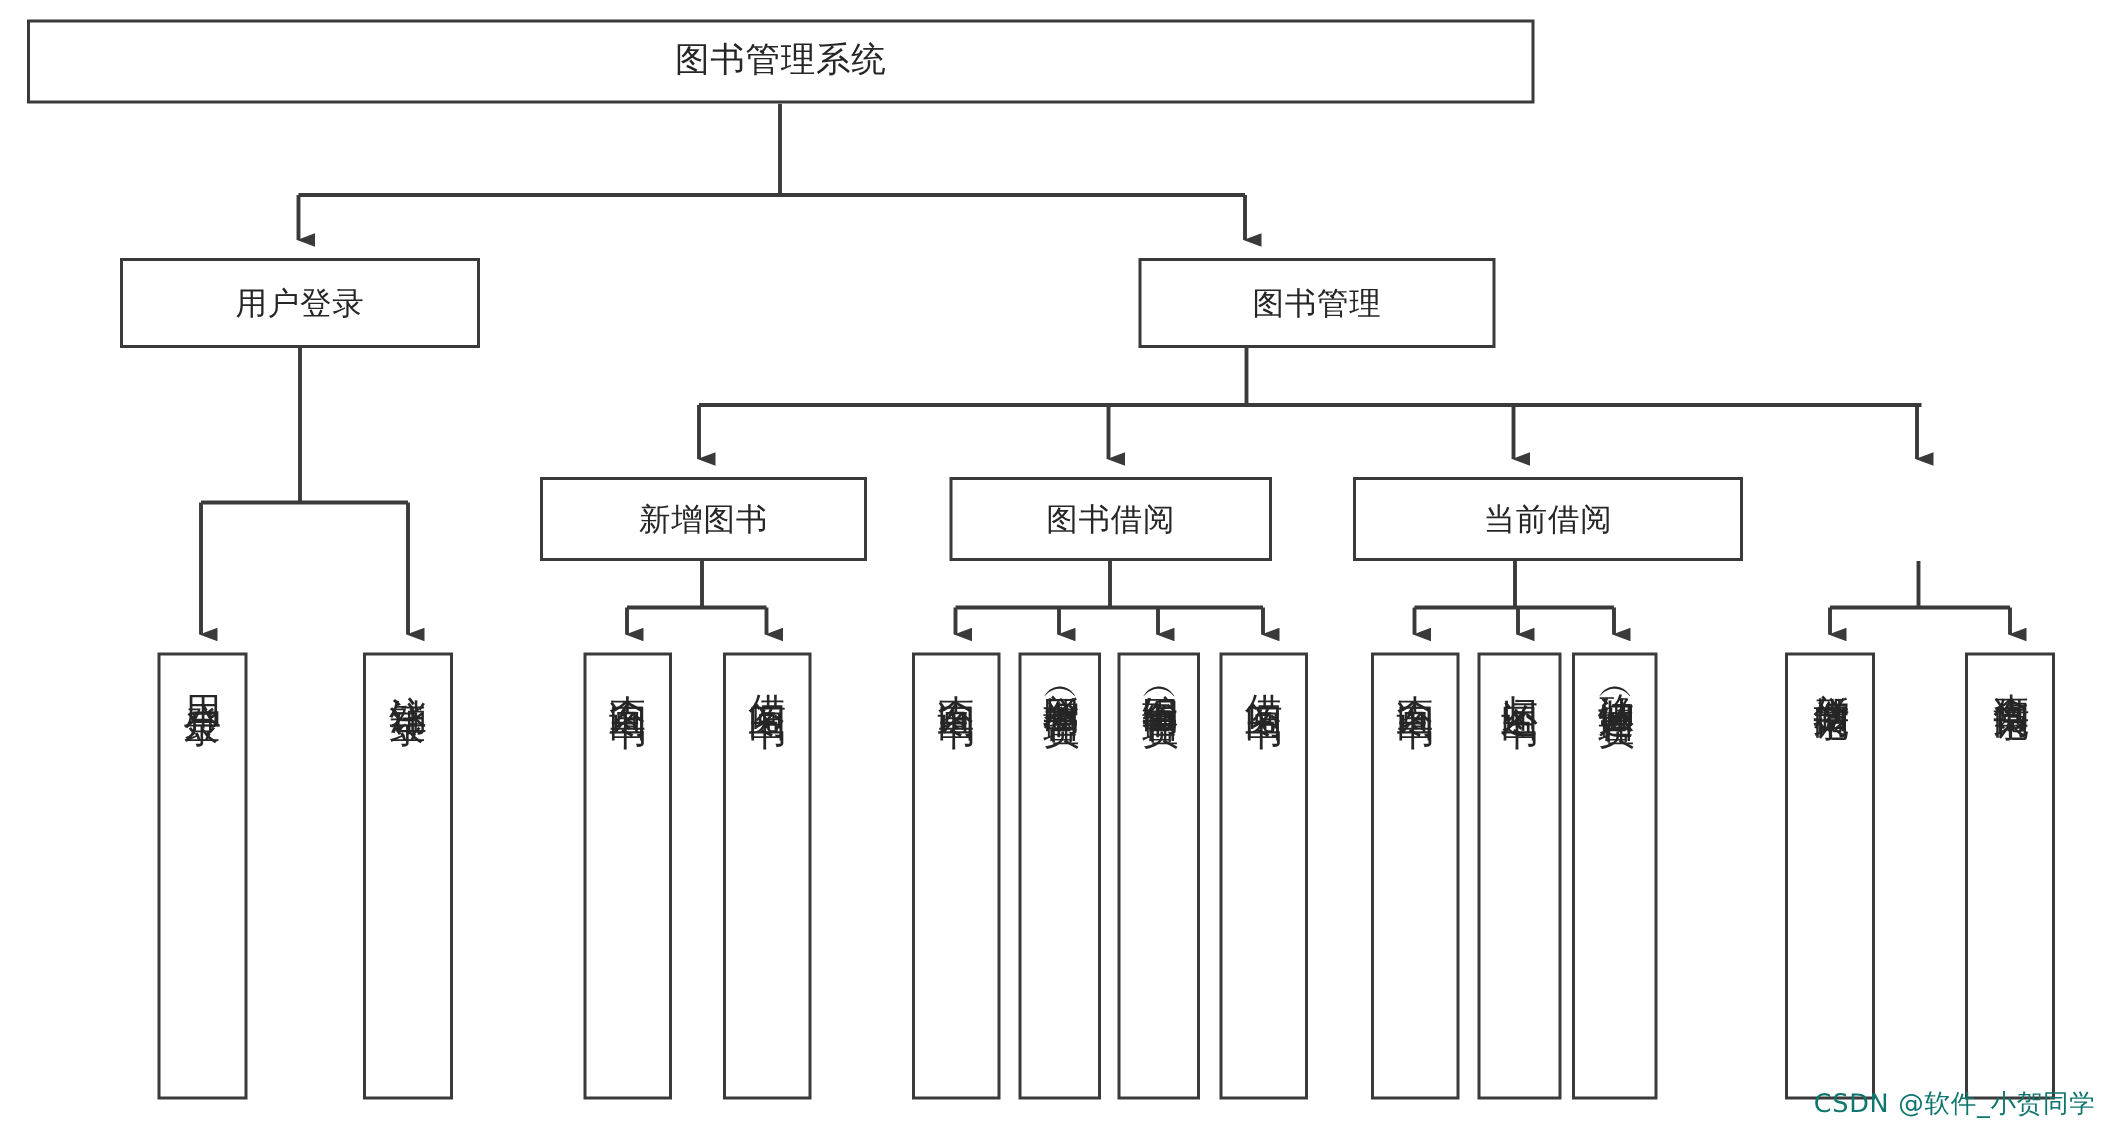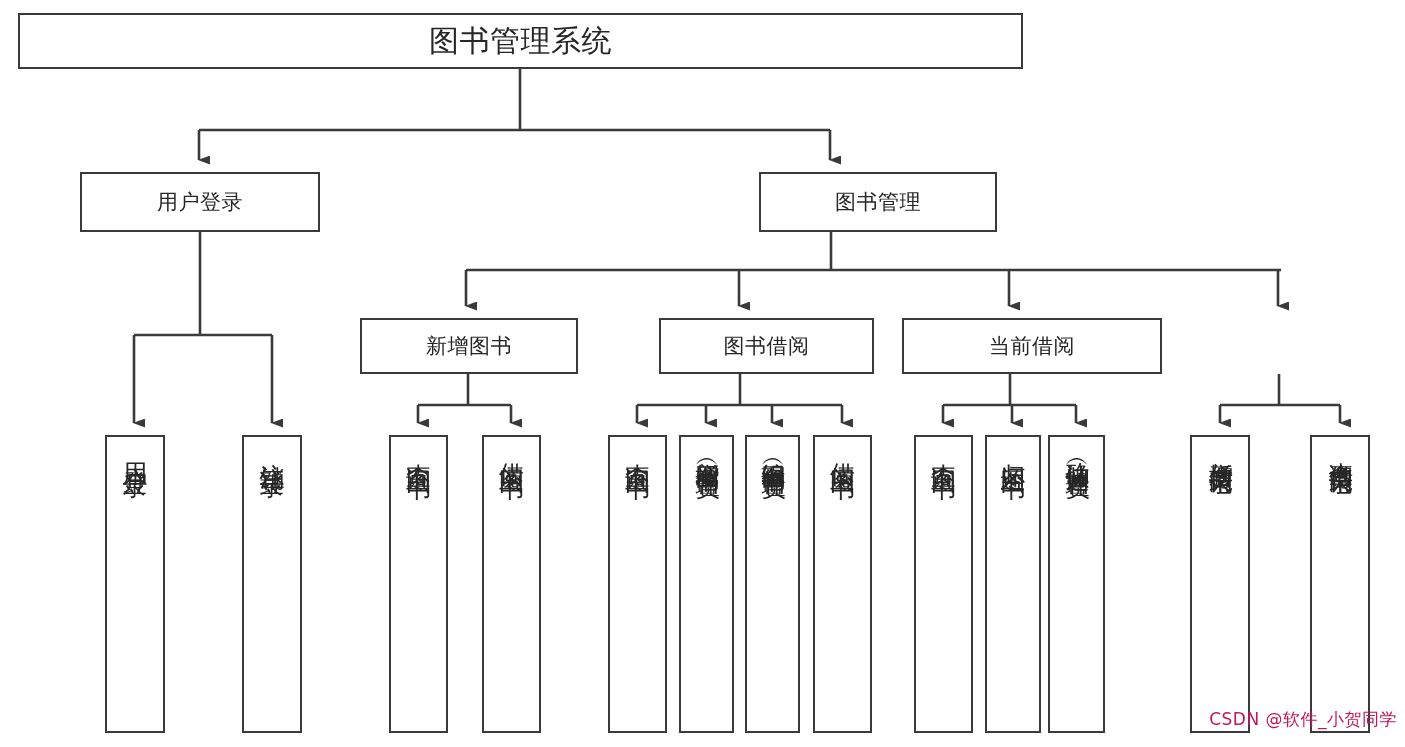--- a/index.html
+++ b/index.html
@@ -35,31 +35,31 @@
     color:#262626;
   }
   .node .label{
     display:block;
     line-height:1.28;
     letter-spacing:0.5px;
     white-space:pre-line;
   }
   
   .n-root{ left:18px; top:13px; width:1005px; height:56px; }
-  .n-root .label{ font-size:30px; }
+  .n-root .label{ font-size:23px; }
   
   .n-l2{ height:60px; }
   .n-l2 .label{ font-size:21px; }
   #node-user-login{ left:80px; top:172px; width:240px; }
   #node-book-mgmt{ left:712px; top:172px; width:238px;margin-left:47px; }
   
   .n-l3{ top:318px; height:56px; }
   .n-l3 .label{ font-size:21px; }
   #node-new-book-rec{ left:360px; width:218px; }
-  #node-book-borrow{ left:633px; width:215px;margin-left:26px; }
+  #node-book-borrow{ left:633px; width:215px; }
   #node-current-borrow{ left:902px; width:260px; }
   #node-borrow-record{ left:1170px; width:218px; }
   
   .n-leaf{
     top:435px;
     height:298px;
     align-items:flex-start;
     padding-top:6px;
   }
   .n-leaf .label{
@@ -68,23 +68,23 @@
     font-size:25px;
     line-height:1.08;
     letter-spacing:4px;
     white-space:nowrap;
   }
   .n-leaf.tall .label{ font-size:24px; letter-spacing:2px; }
   
   #watermark{
     position:absolute;
     right:8px;
-    bottom:16px;
+    bottom:0;
     font-size:17px;
-    color:#be185d;
+    color:#0f766e;
     letter-spacing:0.5px;
     white-space:nowrap;
     user-select:none;
   }
 </style>
 </head>
 <body>
 
 <div id="canvas">
 

